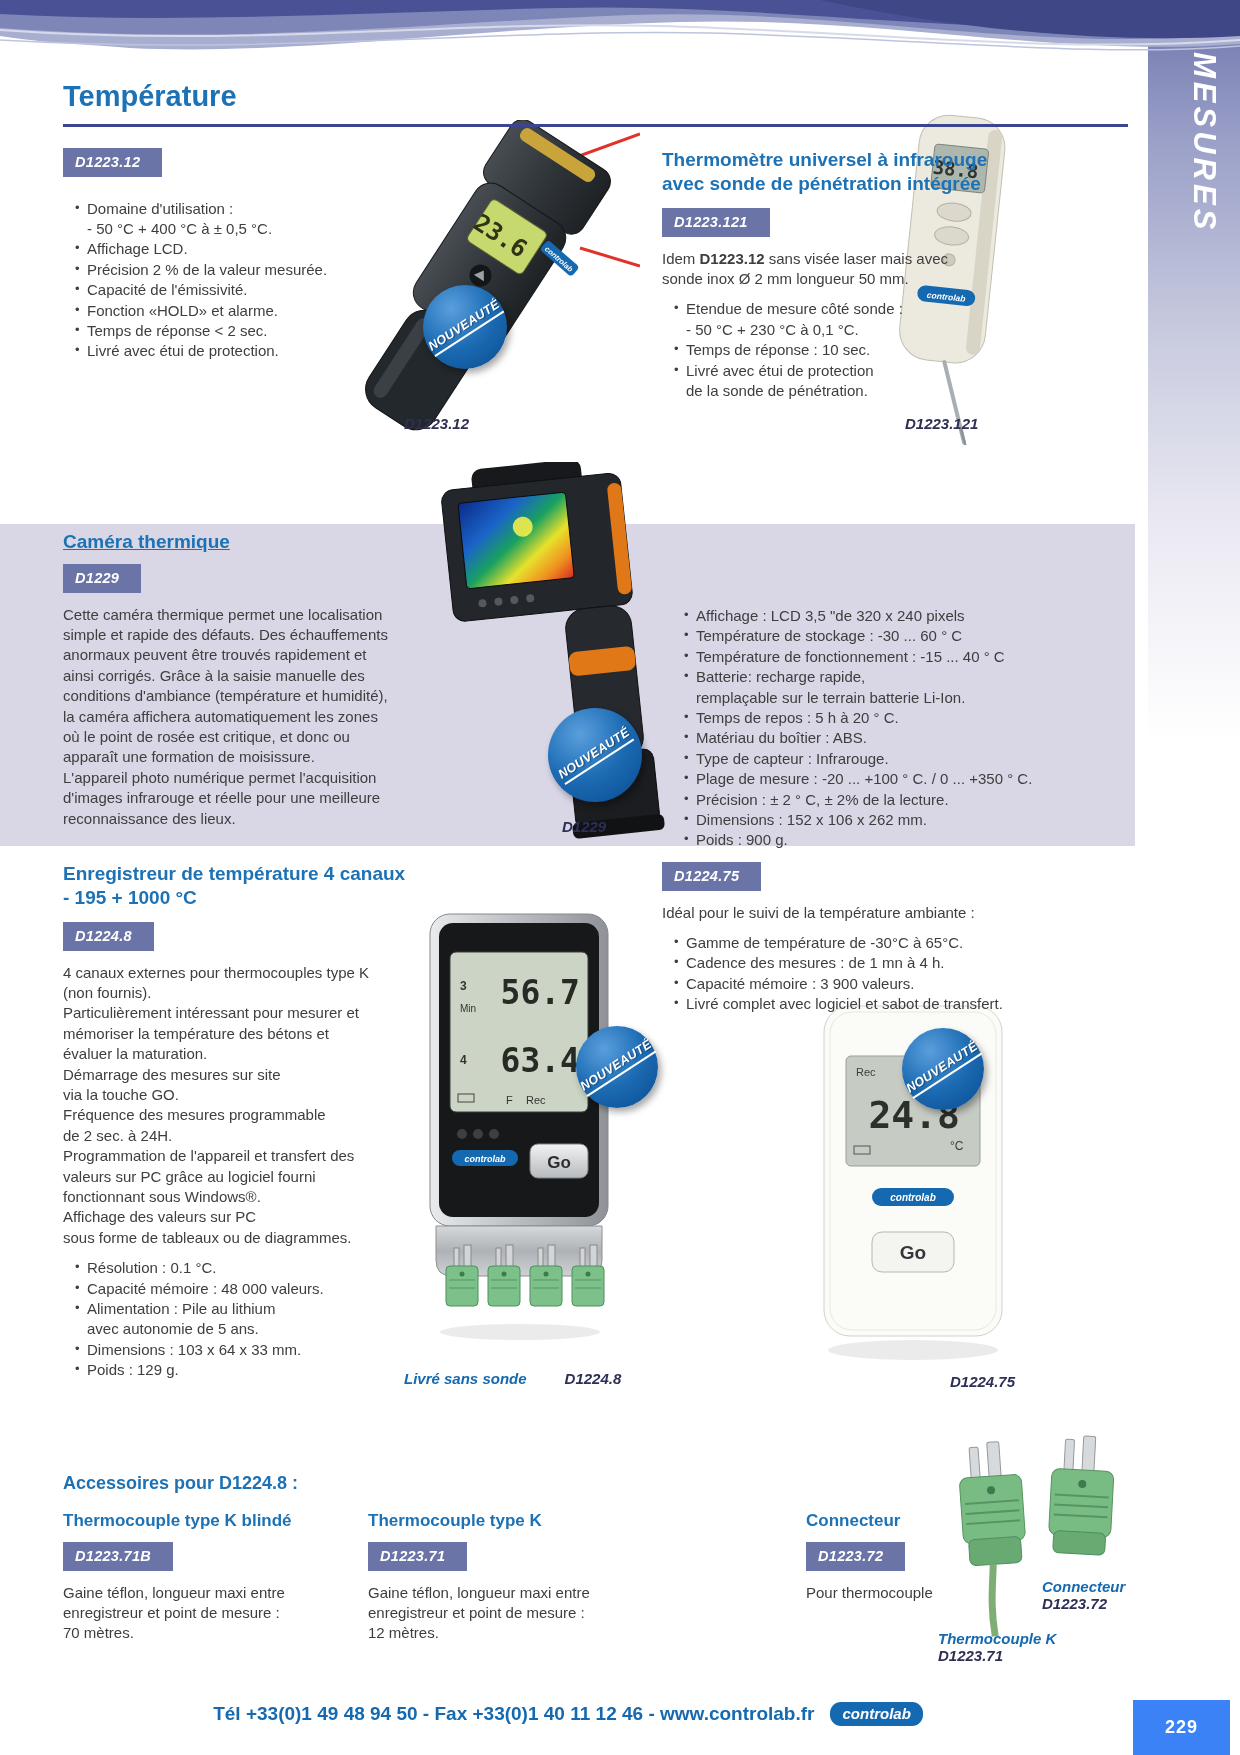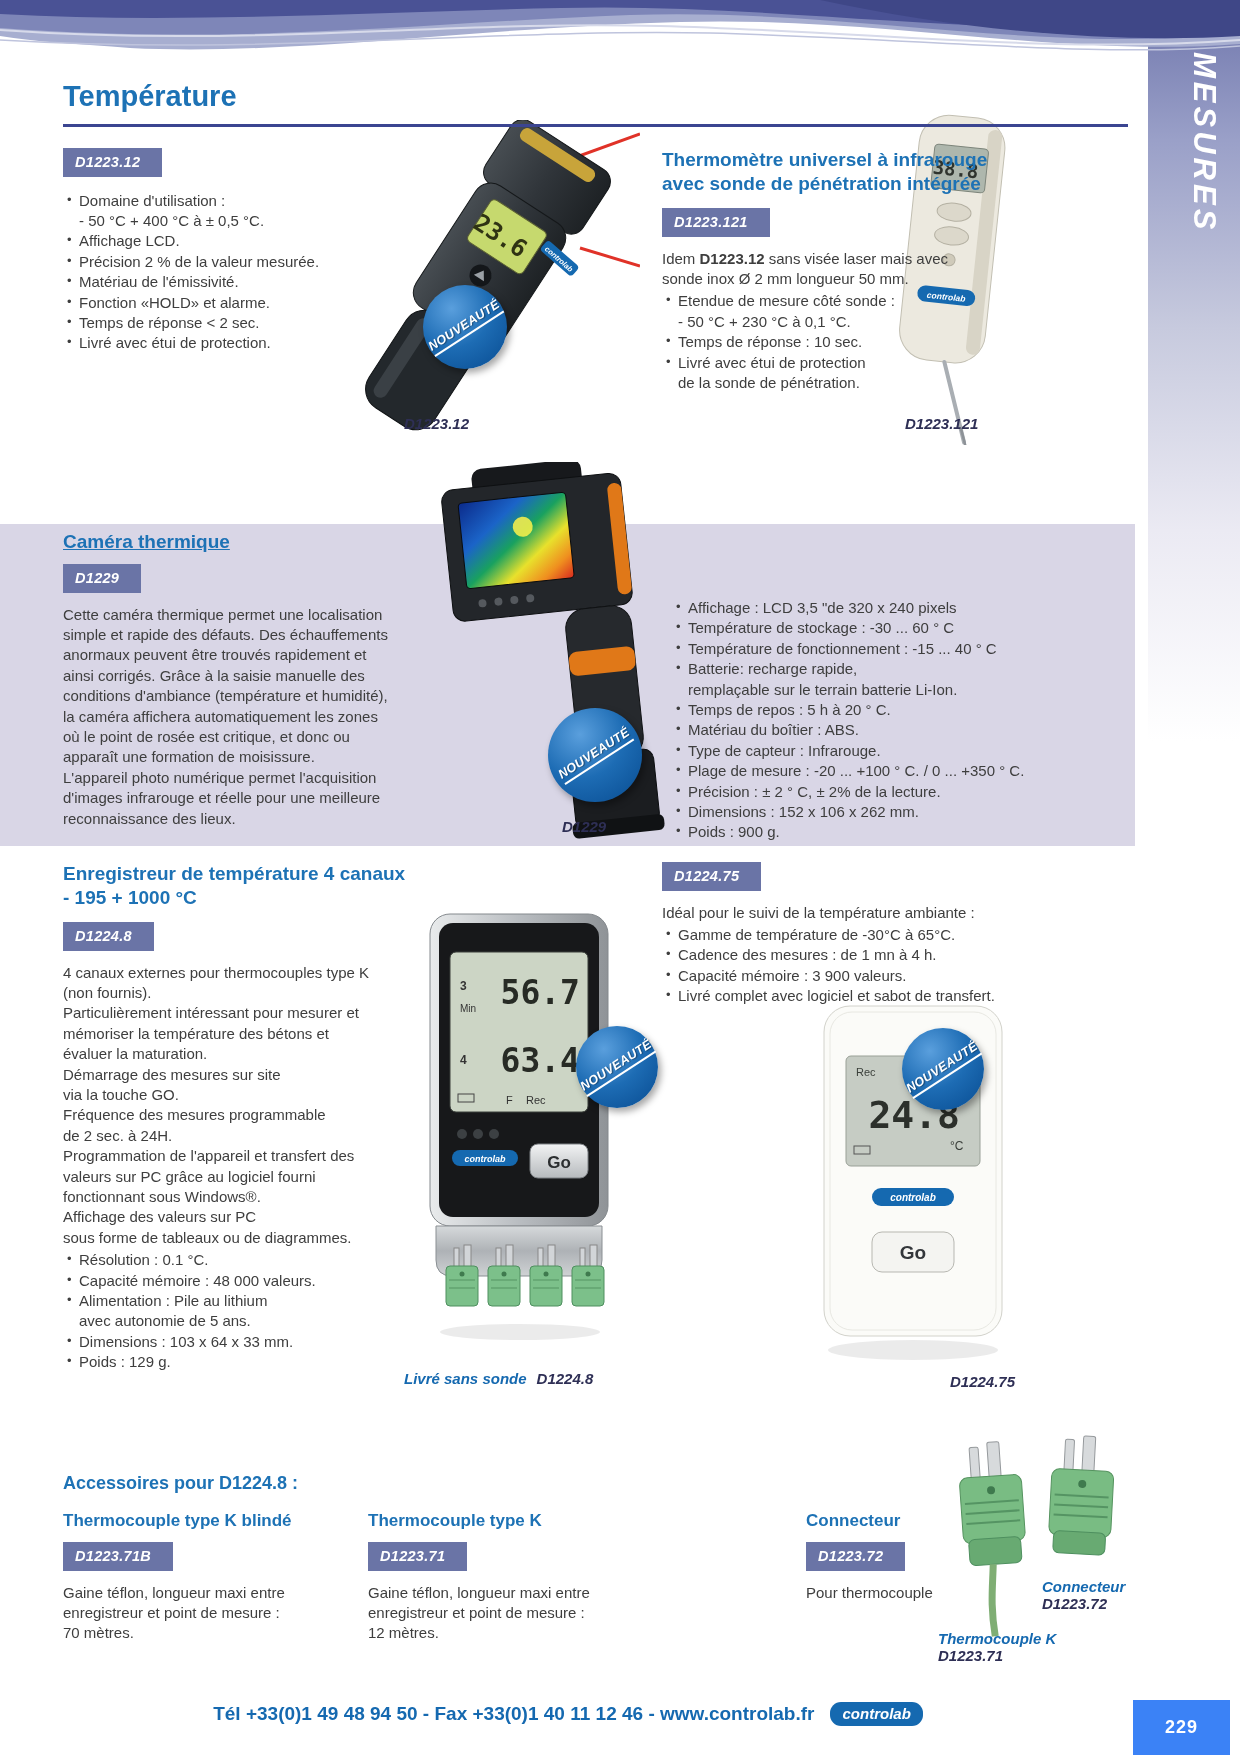--- a/index.html
+++ b/index.html
@@ -11,21 +11,21 @@
   
   .page-title{font-size:29px;font-weight:bold;color:#1d72b5;margin:0;}
   .sec-title{font-size:19px;font-weight:bold;color:#1d72b5;line-height:24px;margin:0 0 12px 0;}
   .acc-title{font-size:17px;font-weight:bold;color:#1d72b5;line-height:22px;margin:0 0 10px 0;}
   .rule{background:#3b4591;height:3px;}
   
   .ref-badge{display:inline-block;background:#6a74a6;color:#fff;font-style:italic;font-weight:bold;
              font-size:14.5px;line-height:1;padding:7px 22px 7px 12px;margin-bottom:12px;letter-spacing:.3px;}
   
   .body-text{font-size:15px;line-height:20.4px;color:#3e3e3e;margin:0;}
-  .bullets{list-style:none;margin:2px;padding:0;font-size:15px;line-height:20.4px;color:#3e3e3e;}
+  .bullets{list-style:none;margin:10px;padding:0;font-size:15px;line-height:20.4px;color:#3e3e3e;}
   .bullets li{padding-left:14px;position:relative;}
   .bullets li::before{content:"\2022";position:absolute;left:2px;top:-1px;font-size:13px;color:#3e3e3e;}
   
   .dev-caption{font-size:15px;font-weight:bold;font-style:italic;color:#2e2f55;}
   .blue-caption{font-size:15px;font-weight:bold;font-style:italic;color:#1569b0;}
   .cap-stack{line-height:17px;}
   
   .new-ball{border-radius:50%;display:flex;align-items:center;justify-content:center;z-index:4;
             background:radial-gradient(circle at 34% 28%, #5a9fdd 0%, #1d6cb4 48%, #084b90 100%);
             box-shadow:3px 4px 7px rgba(0,0,0,.35);}
@@ -69,21 +69,21 @@
 
   <h1 class="abs page-title z2" style="left:63px;top:80px;">Température</h1>
   <div class="abs rule z2" style="left:63px;top:124px;width:1065px;"></div>
 
   <section class="abs z2" style="left:63px;top:148px;width:400px;">
     <div class="ref-badge">D1223.12</div>
     <ul class="bullets">
         <li>Domaine d'utilisation :<br>- 50 °C + 400 °C à ± 0,5 °C.</li>
         <li>Affichage LCD.</li>
         <li>Précision 2 % de la valeur mesurée.</li>
-        <li>Matériau de l'émissivité.</li>
+        <li>Capacité de l'émissivité.</li>
         <li>Fonction «HOLD» et alarme.</li>
         <li>Temps de réponse &lt; 2 sec.</li>
         <li>Livré avec étui de protection.</li>
       </ul>
   </section>
 
   <svg class="abs dev" style="left:330px;top:120px;" width="310" height="320" viewBox="0 0 310 320">
     <defs>
       <linearGradient id="gunbody" x1="0" y1="0" x2="1" y2="0">
         <stop offset="0" stop-color="#474d52"></stop>
@@ -278,21 +278,21 @@
           <line x1="3" y1="376" x2="29" y2="376" stroke="#559463"></line>
           <circle cx="16" cy="362" r="2.5" fill="#3f7a4e"></circle>
         </g>
     </g>
     <ellipse cx="92" cy="420" rx="80" ry="8" fill="rgba(0,0,0,0.08)"></ellipse>
   </svg>
 
   <div class="abs new-ball" style="left:576px;top:1026px;width:82px;height:82px;">
     <span>NOUVEAUTÉ</span>
   </div>
-  <div class="abs z2" style="left:404px;top:1370px;display:flex;gap:10px;align-items:flex-end;">
+  <div class="abs z2" style="left:404px;top:1370px;display:flex;gap:38px;align-items:flex-end;">
     <span class="blue-caption">Livré sans sonde</span>
     <span class="dev-caption">D1224.8</span>
   </div>
 
   <section class="abs z2" style="left:662px;top:862px;width:430px;">
     <div class="ref-badge">D1224.75</div>
     <p class="body-text">Idéal pour le suivi de la température ambiante :</p>
     <ul class="bullets">
         <li>Gamme de température de -30°C à 65°C.</li>
         <li>Cadence des mesures : de 1 mn à 4 h.</li>

